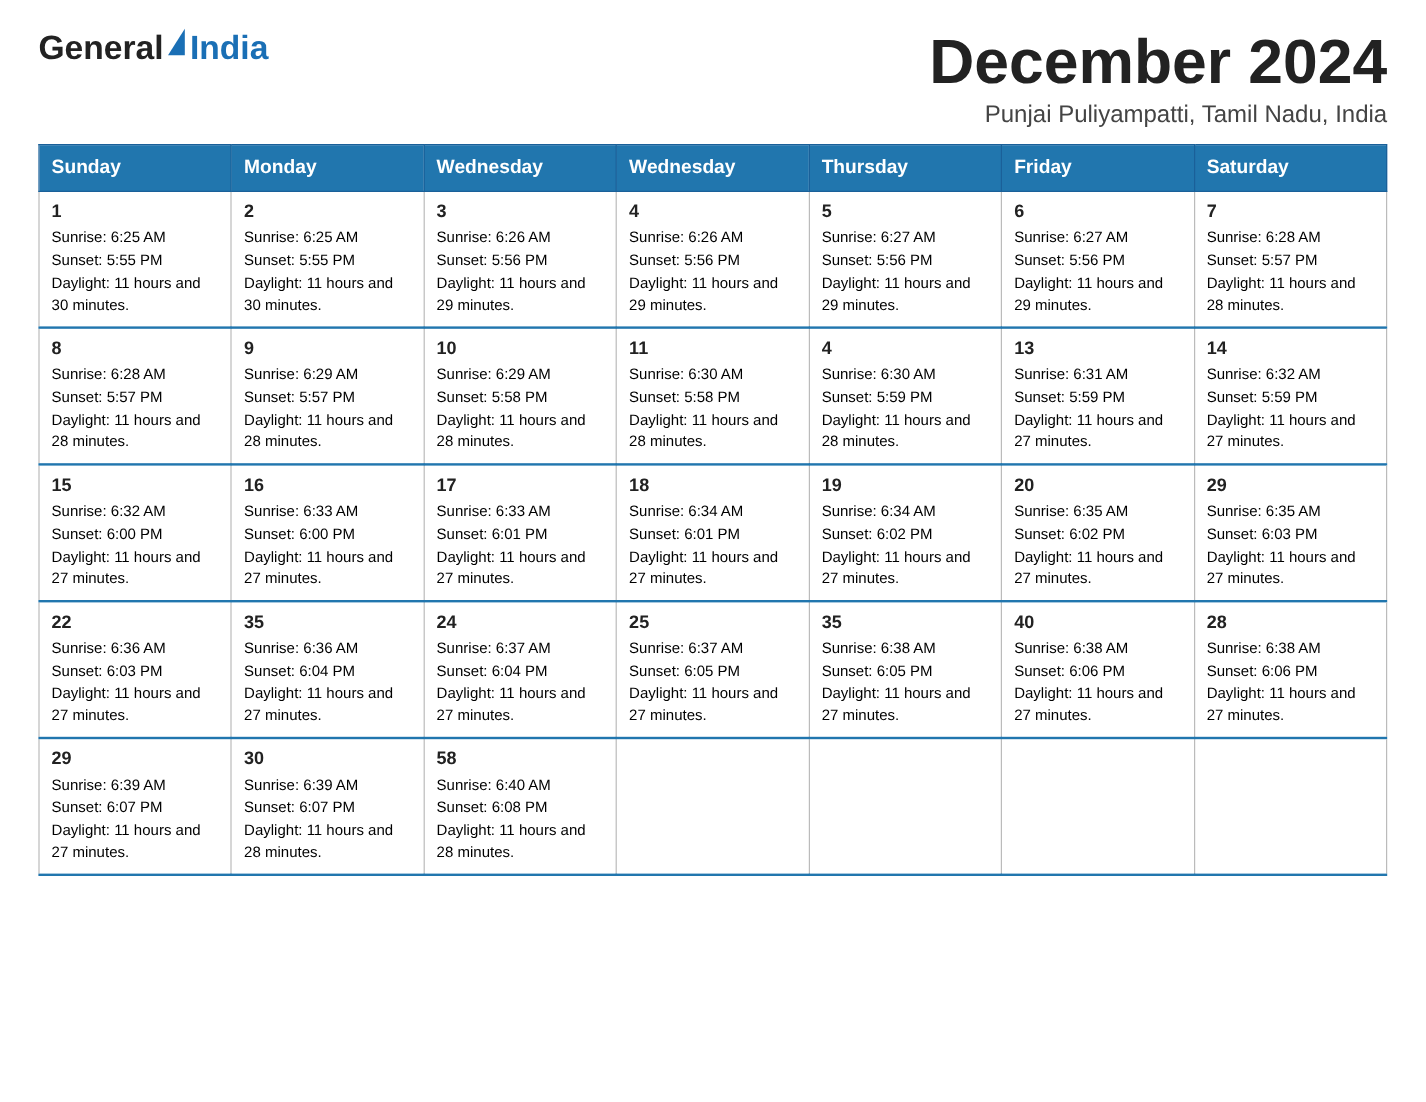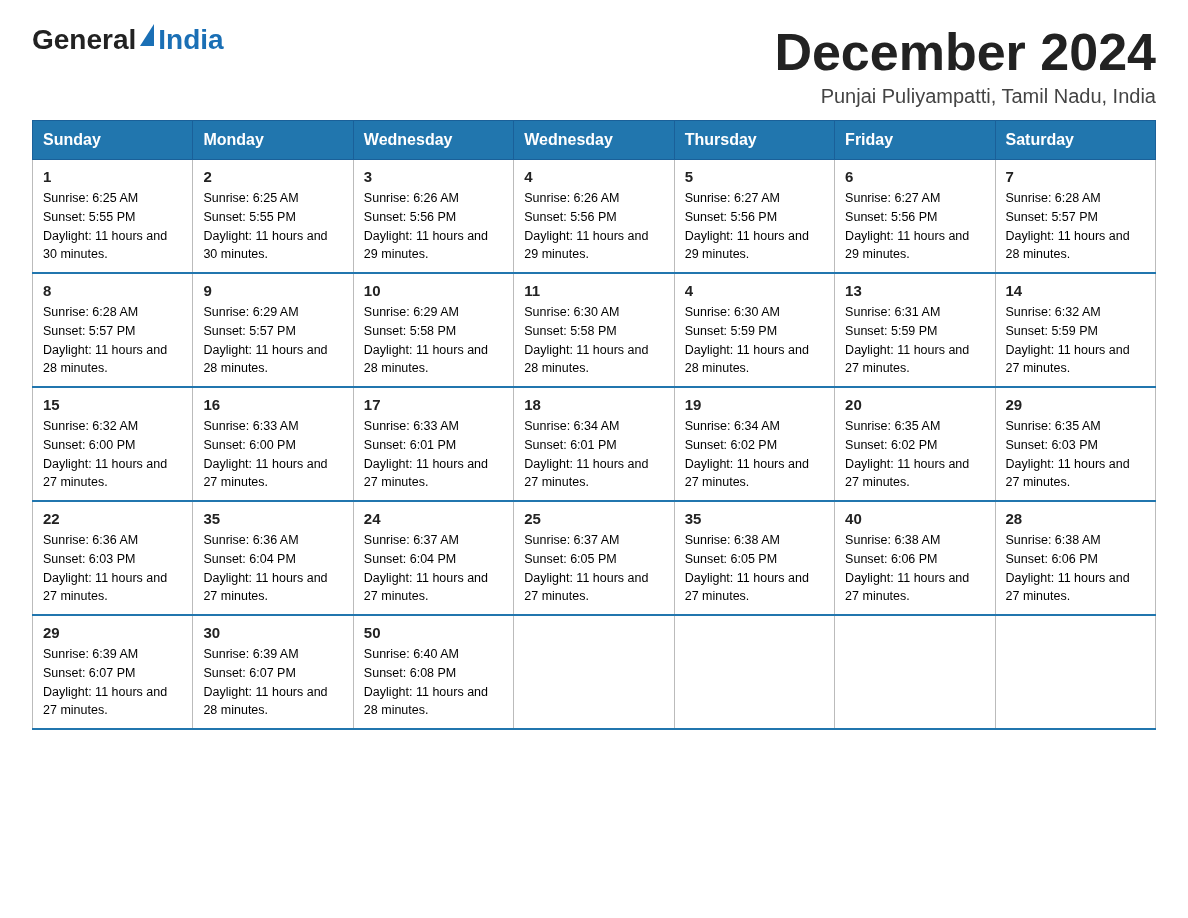--- a/index.html
+++ b/index.html
@@ -250,21 +250,21 @@
       <tr>
         <td>
         <span class="day-number">29</span>
         <span class="day-info">Sunrise: 6:39 AM<br>Sunset: 6:07 PM<br>Daylight: 11 hours and 27 minutes.</span>
       </td>
         <td>
         <span class="day-number">30</span>
         <span class="day-info">Sunrise: 6:39 AM<br>Sunset: 6:07 PM<br>Daylight: 11 hours and 28 minutes.</span>
       </td>
         <td>
-        <span class="day-number">50</span>
+        <span class="day-number">58</span>
         <span class="day-info">Sunrise: 6:40 AM<br>Sunset: 6:08 PM<br>Daylight: 11 hours and 28 minutes.</span>
       </td>
         <td class="empty-cell"></td>
         <td class="empty-cell"></td>
         <td class="empty-cell"></td>
         <td class="empty-cell"></td>
       </tr>
     </tbody>
 </table>
 

